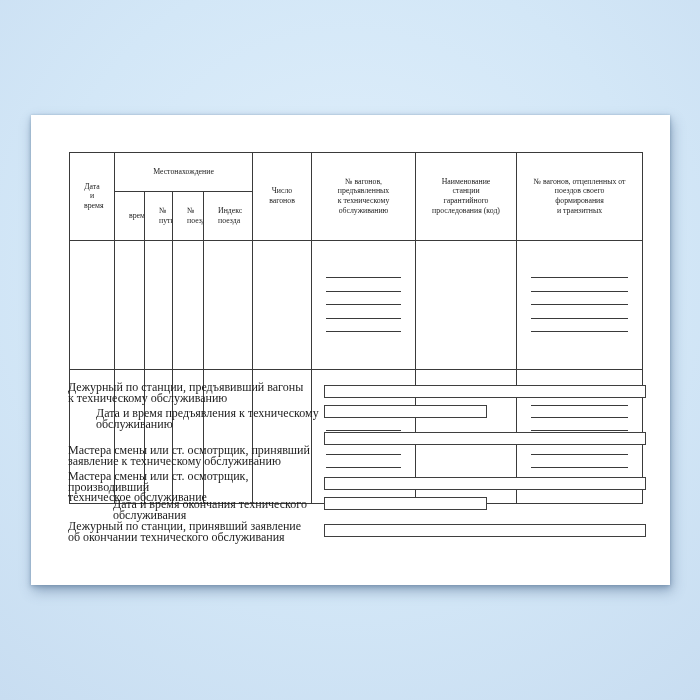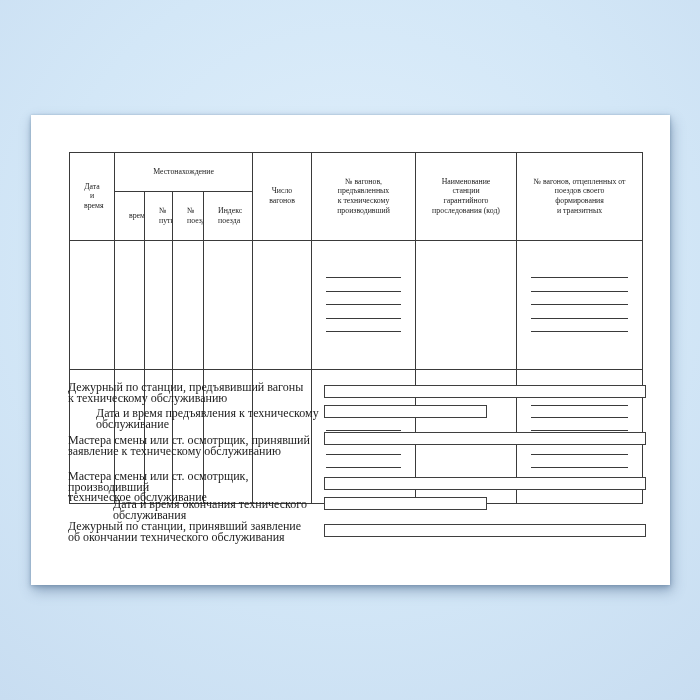--- a/index.html
+++ b/index.html
@@ -93,21 +93,21 @@
         <col style="width:126px">
     </colgroup>
     <thead>
       <tr class="hdr-top">
         <th rowspan="2">Дата и
 время</th>
         <th colspan="4">Местонахождение</th>
         <th rowspan="2">Число
 вагонов</th>
         <th rowspan="2">№ вагонов, предъявленных
-к техническому производивший</th>
+к техническому обслуживанию</th>
         <th rowspan="2">Наименование
 станции гарантийного
 проследования (код)</th>
         <th rowspan="2">№ вагонов, отцепленных от
 поездов своего формирования
 и транзитных</th>
       </tr>
       <tr class="hdr-sub">
         <th>время</th>
         <th>№
@@ -179,24 +179,24 @@
           </div>
         </td>
       </tr>
     </tbody>
   </table>
 
   <div class="fld-label" style="left:37px; top:267px;">Дежурный по станции, предъявивший вагоны
 к техническому обслуживанию</div>
   <div class="fld-box box-long" style="top:270px;"></div>
 
-  <div class="fld-label" style="left:65px; top:293px; width:260px;">Дата и время предъявления к техническому обслуживание</div>
+  <div class="fld-label" style="left:65px; top:293px; width:260px;">Дата и время предъявления к техническому обслуживанию</div>
   <div class="fld-box box-short" style="top:290px;"></div>
 
-  <div class="fld-label" style="left:37px; top:320px;">Мастера смены или ст. осмотрщик, принявший
+  <div class="fld-label" style="left:37px; top:330px;">Мастера смены или ст. осмотрщик, принявший
 заявление к техническому обслуживанию</div>
   <div class="fld-box box-long" style="top:317px;"></div>
 
   <div class="fld-label" style="left:37px; top:356px;">Мастера смены или ст. осмотрщик, производивший
 техническое обслуживание</div>
   <div class="fld-box box-long" style="top:362px;"></div>
 
   <div class="fld-label" style="left:82px; top:384px; width:260px;">Дата и время окончания технического обслуживания</div>
   <div class="fld-box box-short" style="top:382px;"></div>
 

